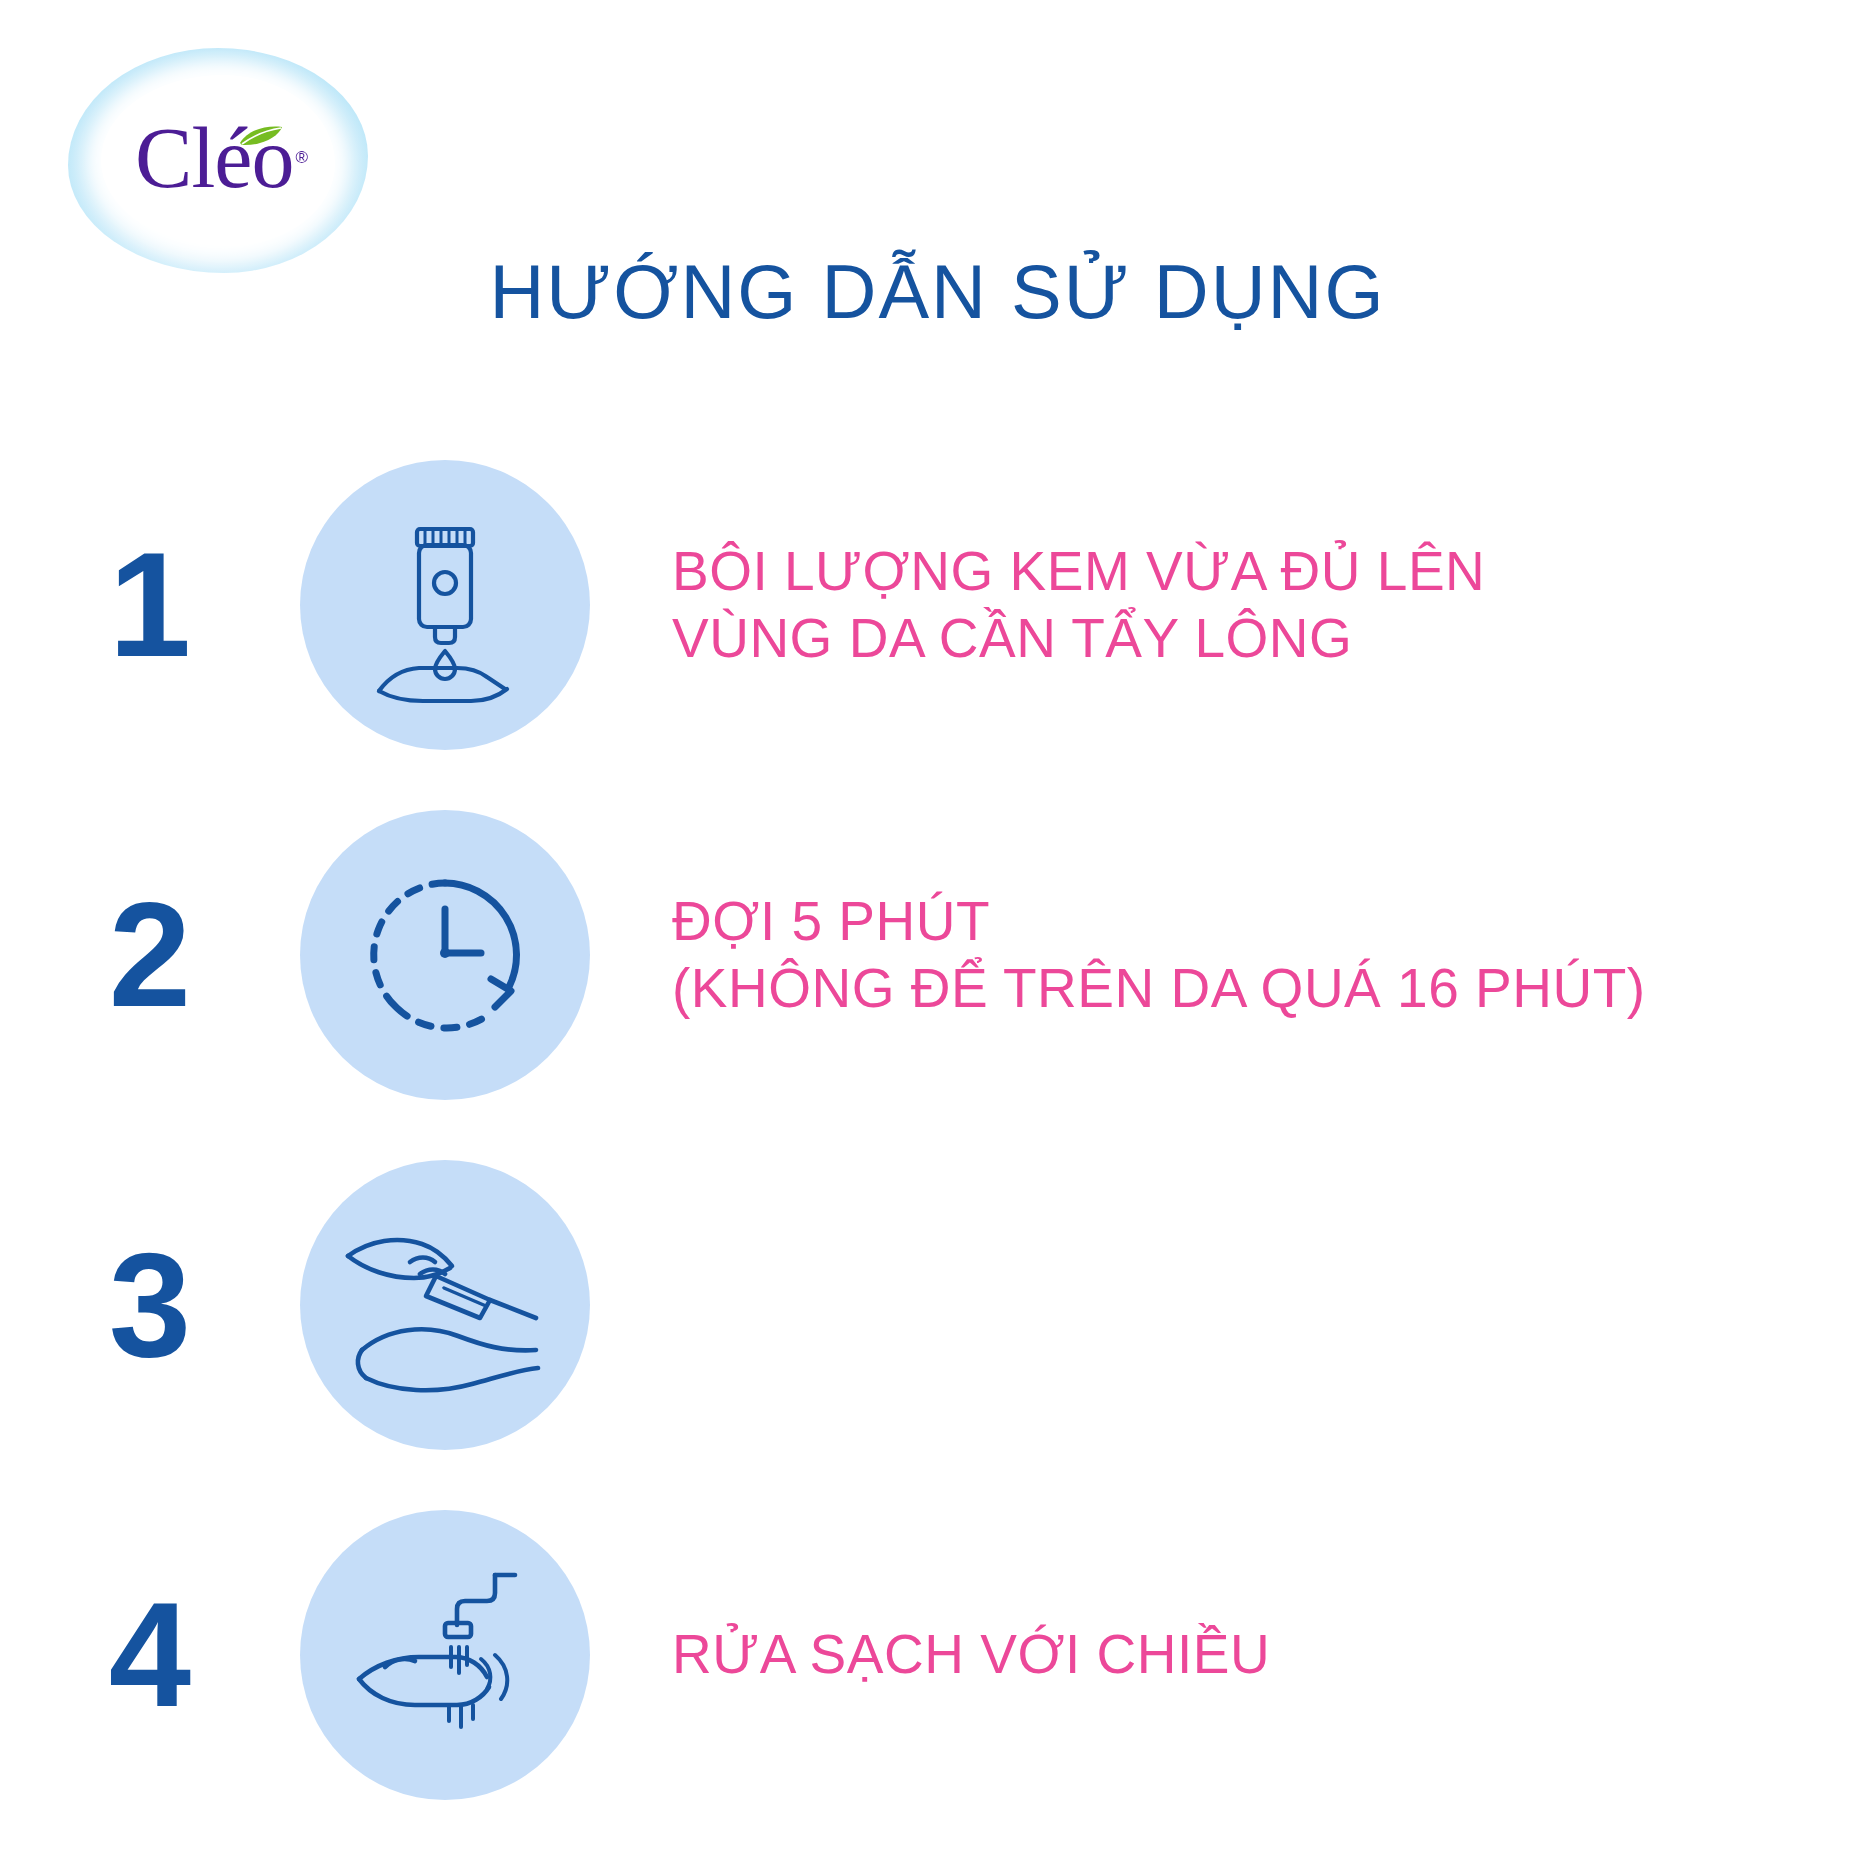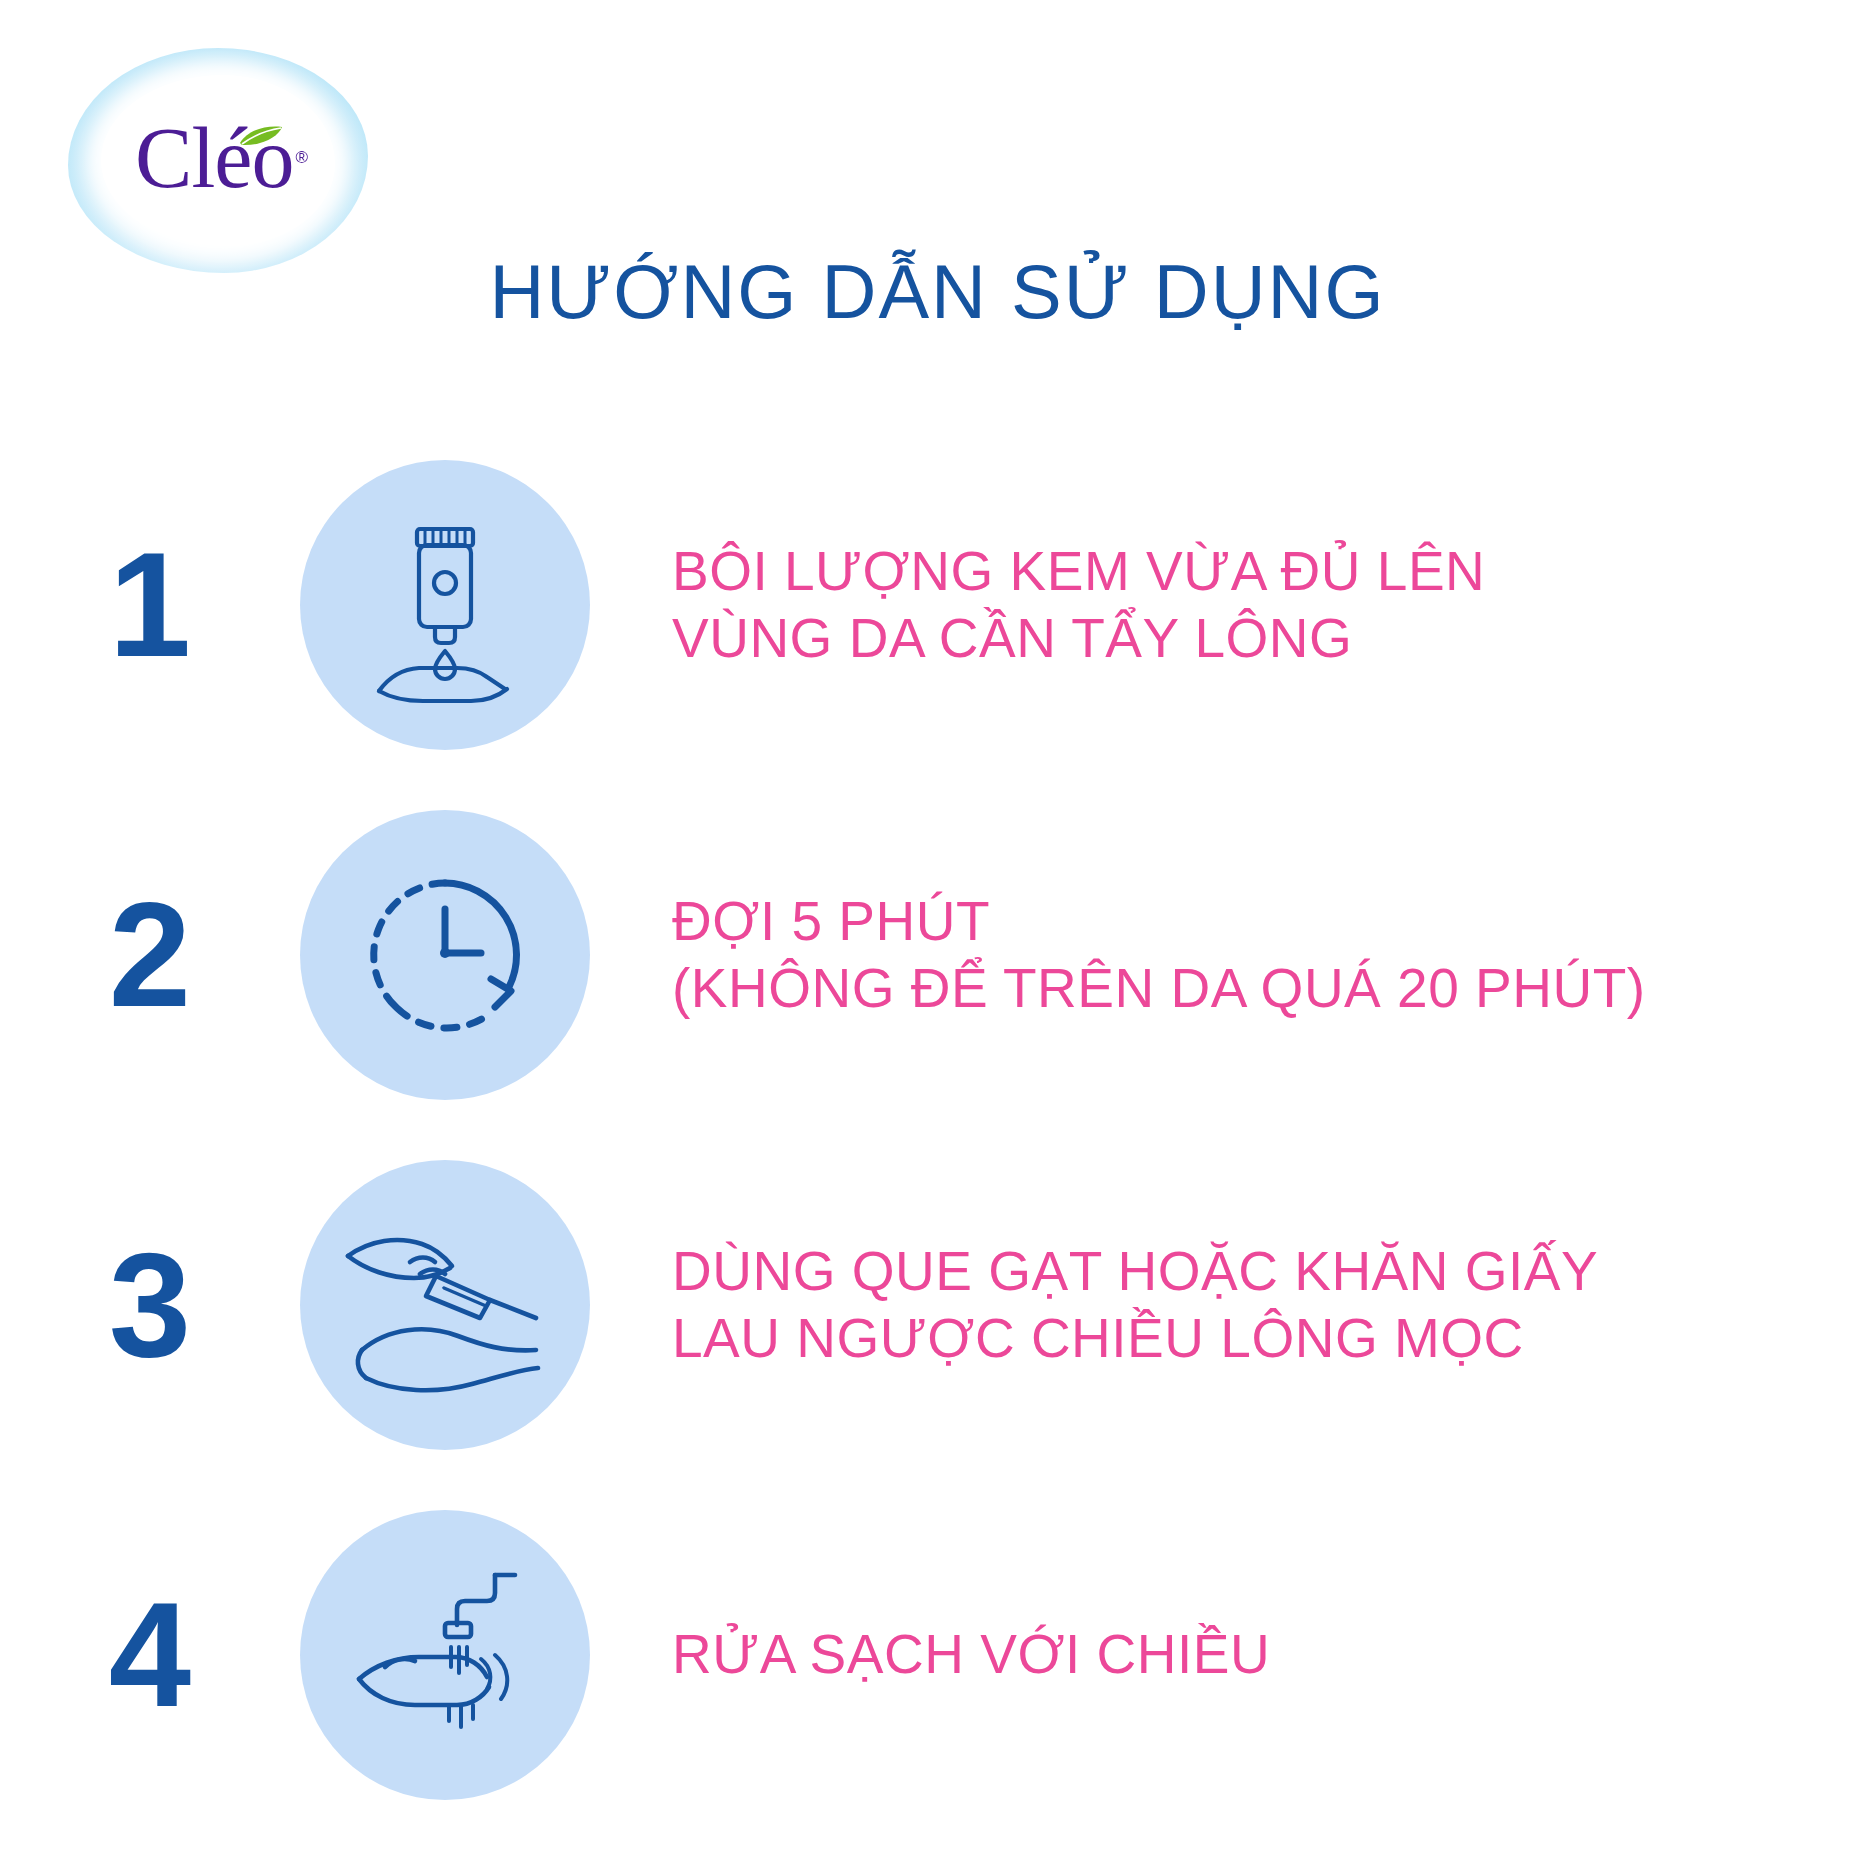--- a/index.html
+++ b/index.html
@@ -168,21 +168,21 @@
         <path d="M52 153 A72 72 0 0 0 140 162" stroke-width="7" stroke-dasharray="13 13"></path>
 
         <path d="M146 124 L166 136 L150 152" stroke-width="7"></path>
 
         <line x1="100" y1="98" x2="100" y2="54" stroke-width="7"></line>
         <line x1="100" y1="98" x2="136" y2="98" stroke-width="7"></line>
         <circle cx="100" cy="98" r="5" fill="#15539f" stroke="none"></circle>
       </svg>
     </div>
     <div class="step-text">ĐỢI 5 PHÚT
-(KHÔNG ĐỂ TRÊN DA QUÁ 20 PHÚT)</div>
+(KHÔNG ĐỂ TRÊN DA QUÁ 16 PHÚT)</div>
   </div>
 
   <div class="step">
     <div class="step-num">3</div>
     <div class="step-icon">
       <svg width="210" height="210" viewBox="0 0 210 210" fill="none" stroke="#15539f" stroke-width="4.6" stroke-linecap="round" stroke-linejoin="round">
 
         <path d="M8 56 C30 40 58 36 82 44 C94 48 104 56 112 66"></path>
         <path d="M8 56 C26 70 50 78 74 78 C88 78 100 74 110 68"></path>
 
@@ -192,22 +192,20 @@
         <path d="M96 76 L150 100 L140 118 L86 96 Z"></path>
         <line x1="104" y1="88" x2="146" y2="106" stroke-width="3.4"></line>
 
         <path d="M150 100 L196 118"></path>
 
         <path d="M22 150 C48 128 86 124 118 136 C142 145 164 152 196 150"></path>
         <path d="M26 178 C54 192 96 194 132 184 C158 177 178 170 198 168"></path>
         <path d="M22 150 C16 158 16 170 26 178"></path>
       </svg>
     </div>
-    <div class="step-text">DÙNG QUE GẠT HOẶC KHĂN GIẤY
-LAU NGƯỢC CHIỀU LÔNG MỌC</div>
   </div>
 
   <div class="step">
     <div class="step-num">4</div>
     <div class="step-icon">
       <svg width="200" height="200" viewBox="0 0 200 200" fill="none" stroke="#15539f" stroke-width="4.6" stroke-linecap="round" stroke-linejoin="round">
 
         <path d="M150 20 L150 38 Q150 46 142 46 L120 46 Q112 46 112 54 L112 70"></path>
         <path d="M150 20 L170 20"></path>
 

